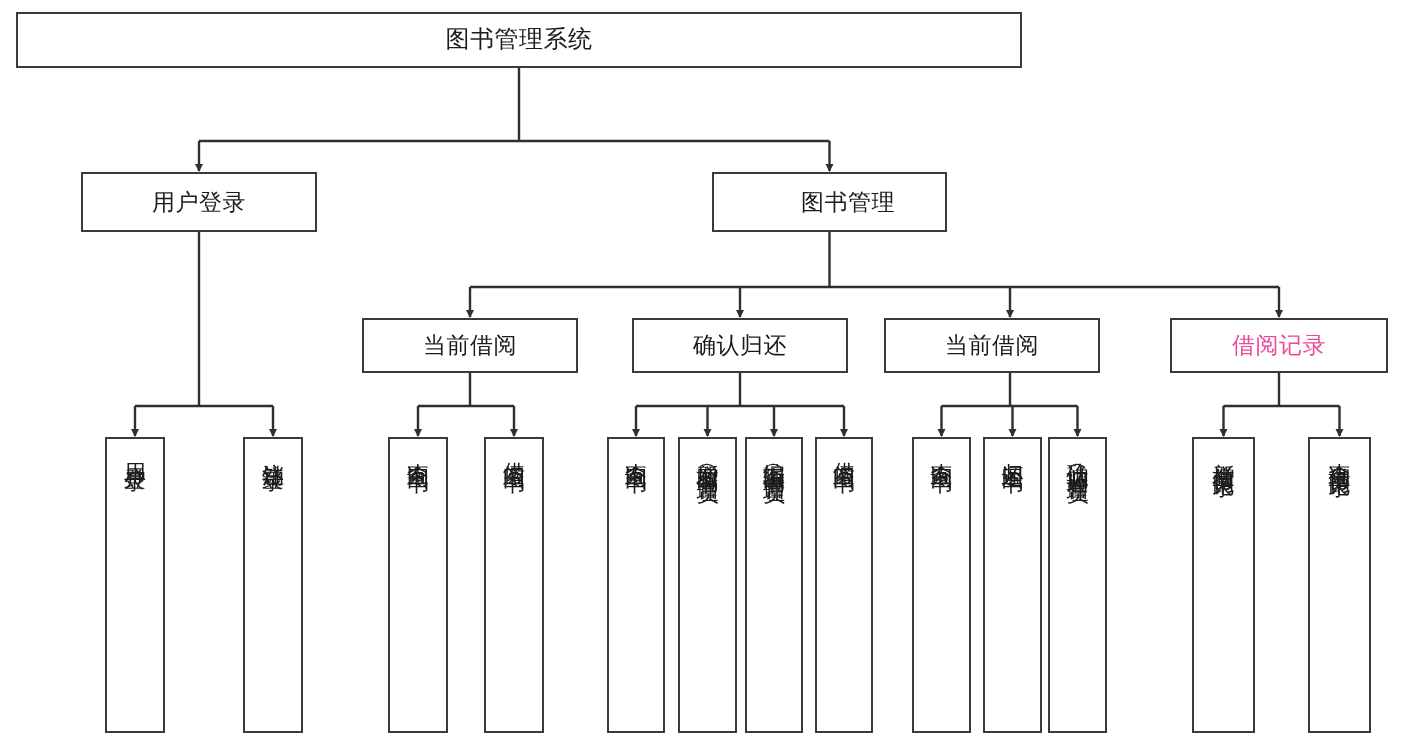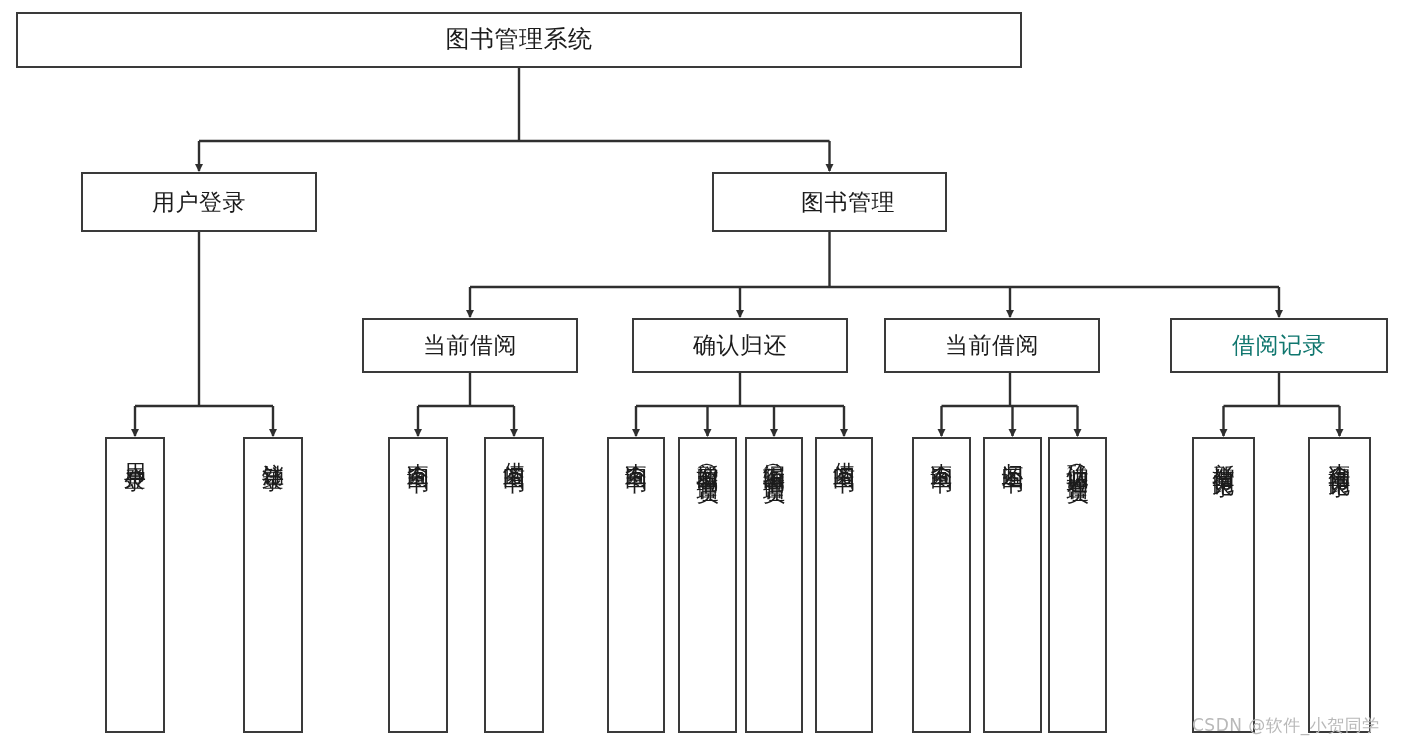--- a/index.html
+++ b/index.html
@@ -134,21 +134,21 @@
       <div class="node horiz" style="left: 362px; top: 318px; width: 216px; height: 55px; border-color: rgb(58, 58, 58); background: rgb(255, 255, 255);">
         <span class="node-label" style="color: rgb(27, 27, 27);">当前借阅</span>
       </div>
       <div class="node horiz" style="left: 632px; top: 318px; width: 216px; height: 55px; border-color: rgb(58, 58, 58); background: rgb(255, 255, 255);">
         <span class="node-label" style="color: rgb(27, 27, 27);">确认归还</span>
       </div>
       <div class="node horiz" style="left: 884px; top: 318px; width: 216px; height: 55px; border-color: rgb(58, 58, 58); background: rgb(255, 255, 255);">
         <span class="node-label" style="color: rgb(27, 27, 27);">当前借阅</span>
       </div>
       <div class="node horiz" style="left: 1170px; top: 318px; width: 218px; height: 55px; border-color: rgb(58, 58, 58); background: rgb(255, 255, 255);">
-        <span class="node-label" style="color: #0f766e; text-align: right;">借阅记录</span>
+        <span class="node-label" style="color: #ec4899; text-align: right;">借阅记录</span>
       </div>
       <div class="node vert" style="left: 105px; top: 437px; width: 60px; height: 296px; border-color: rgb(58, 58, 58); background: rgb(255, 255, 255);">
         <span class="node-label" style="color: rgb(27, 27, 27);">用户登录</span>
       </div>
       <div class="node vert" style="left: 243px; top: 437px; width: 60px; height: 296px; border-color: rgb(58, 58, 58); background: rgb(255, 255, 255);">
         <span class="node-label" style="color: rgb(27, 27, 27);">注销登录</span>
       </div>
       <div class="node vert" style="left: 388px; top: 437px; width: 60px; height: 296px; border-color: rgb(58, 58, 58); background: rgb(255, 255, 255);">
         <span class="node-label" style="color: rgb(27, 27, 27);">查询图书</span>
       </div>
@@ -177,14 +177,13 @@
         <span class="node-label" style="color: rgb(27, 27, 27);">确认归还（管理员）</span>
       </div>
       <div class="node vert" style="left: 1192px; top: 437px; width: 63px; height: 296px; border-color: rgb(58, 58, 58); background: rgb(255, 255, 255);">
         <span class="node-label" style="color: rgb(27, 27, 27);">新增借阅记录</span>
       </div>
       <div class="node vert" style="left: 1308px; top: 437px; width: 63px; height: 296px; border-color: rgb(58, 58, 58); background: rgb(255, 255, 255);">
         <span class="node-label" style="color: rgb(27, 27, 27);">查询借阅记录</span>
       </div>
     </div>
 
-  <div class="watermark" style="left:1192px; top:714px;">CSDN @软件_小贺同学</div>
 </div>
 
 </body></html>

